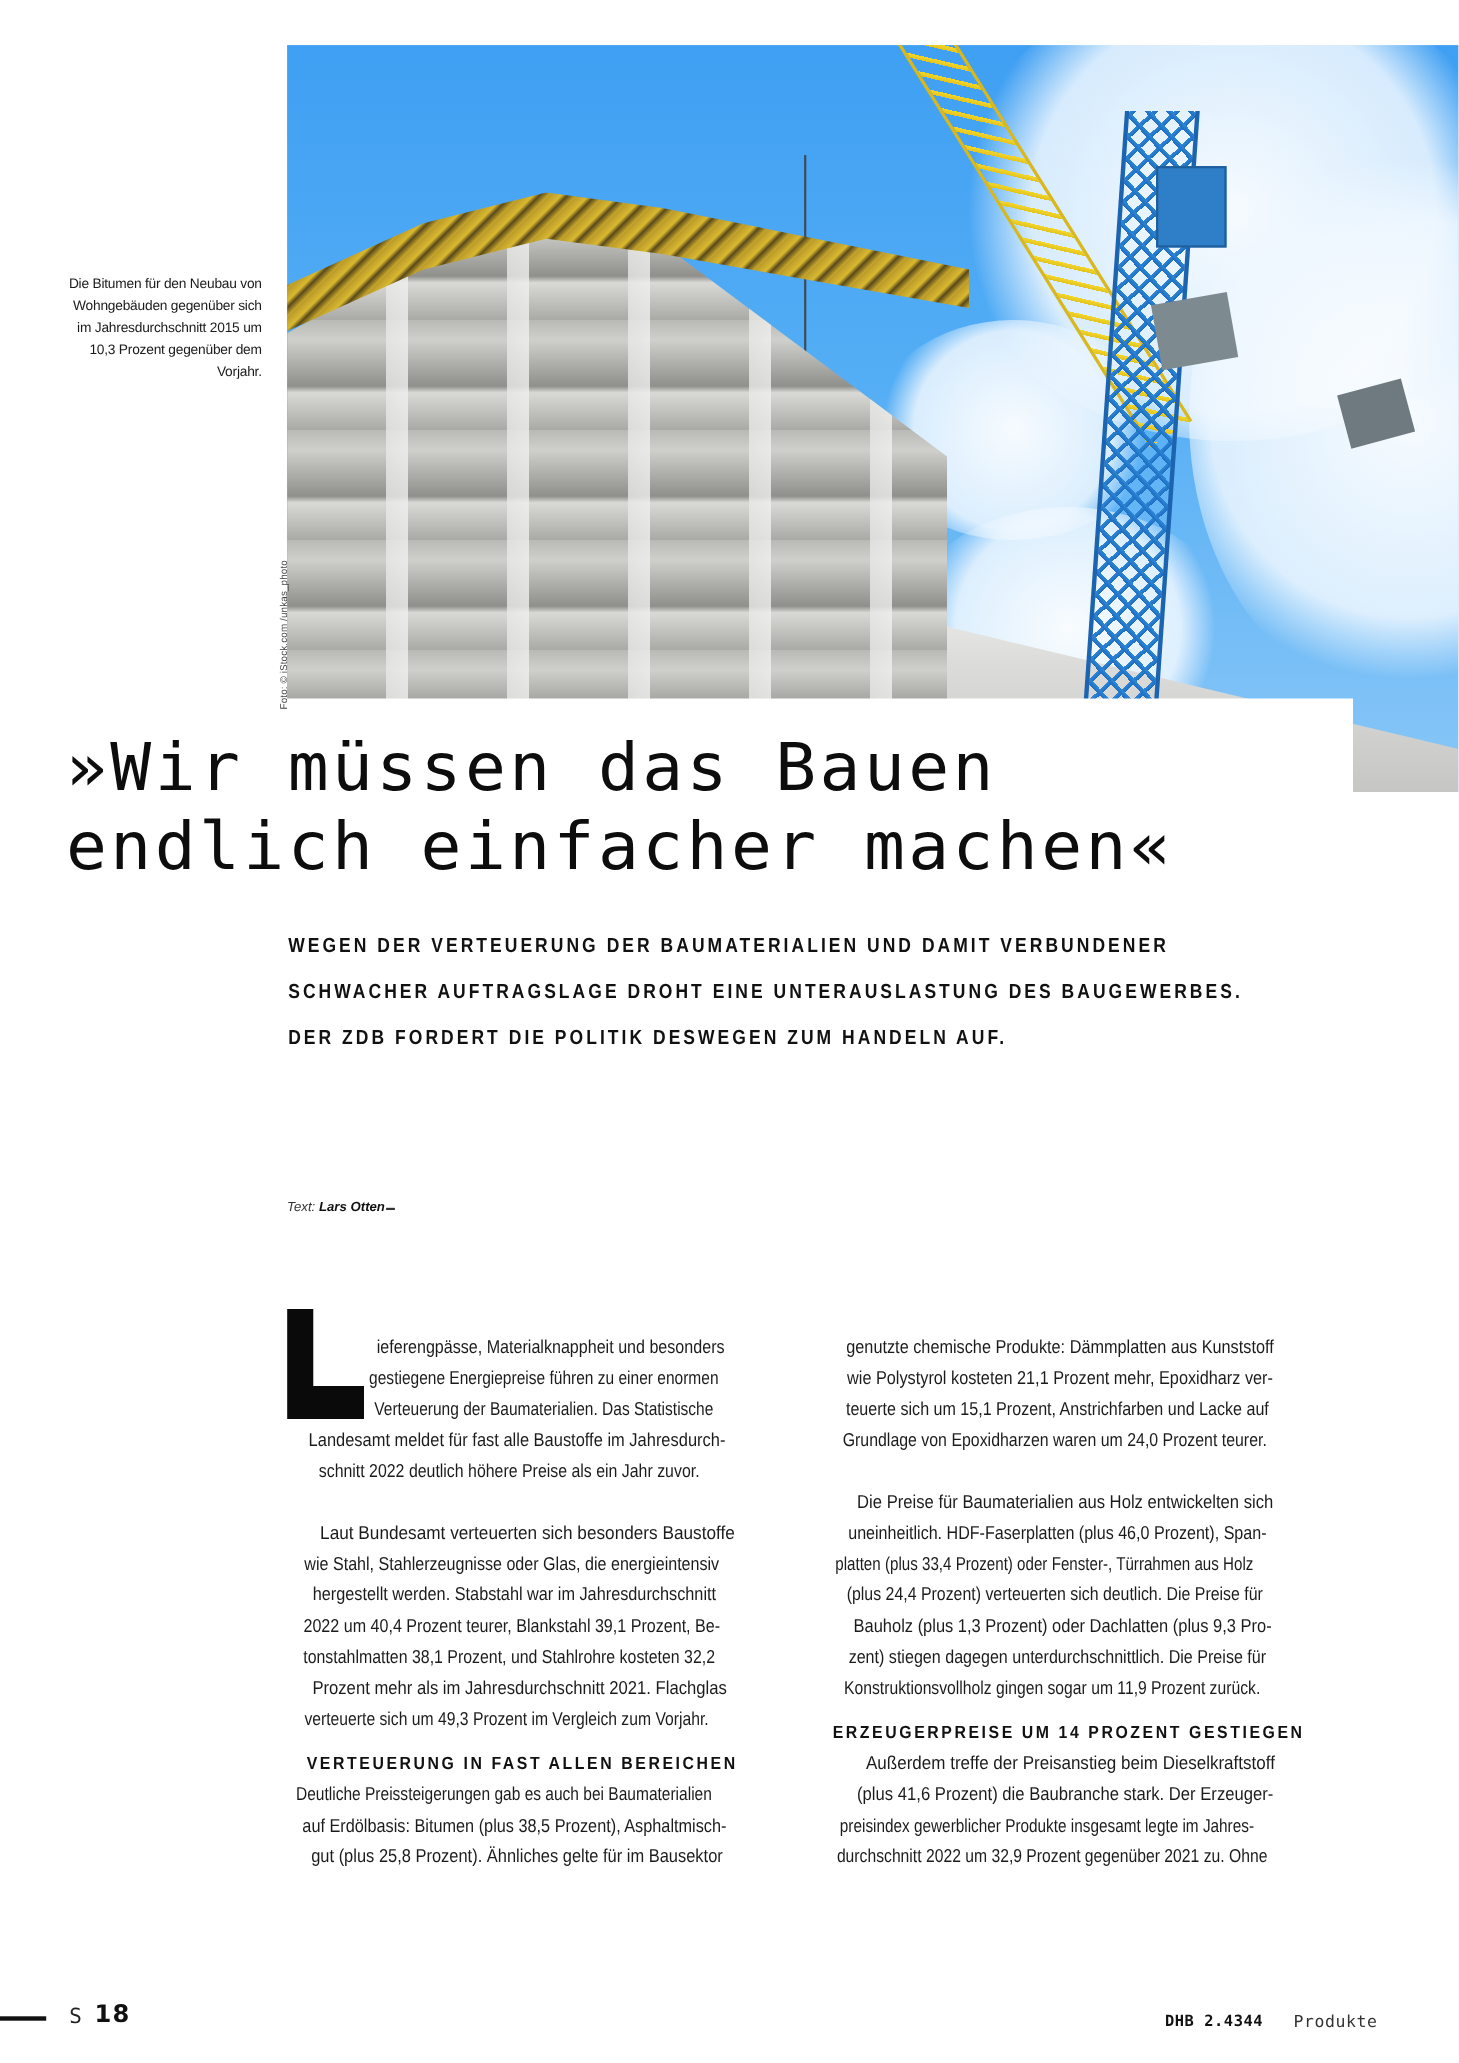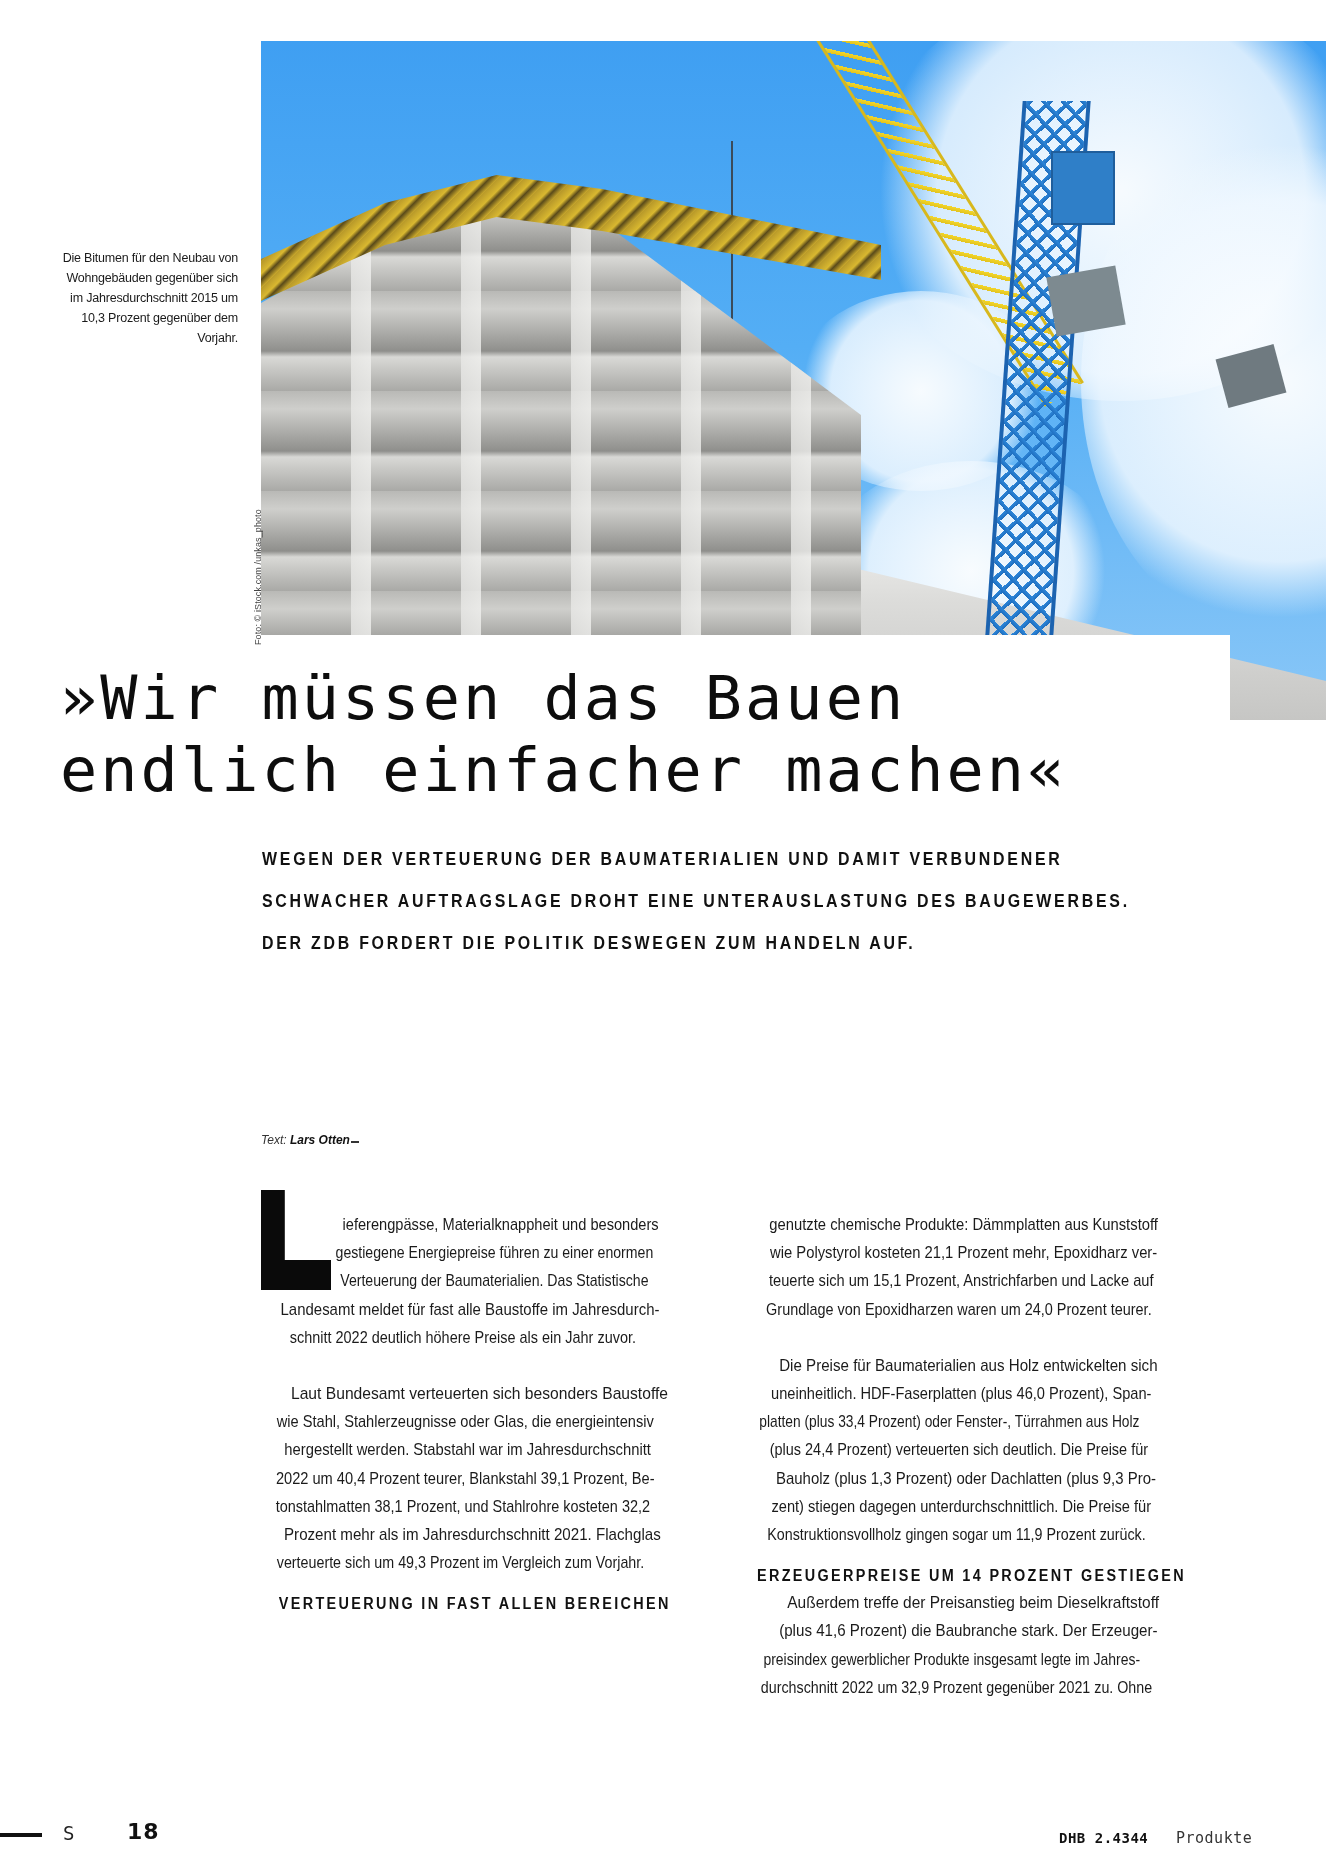--- a/index.html
+++ b/index.html
@@ -45,39 +45,39 @@
   .credit { position:absolute; left:253px; top:645px; transform-origin:left top; transform:rotate(-90deg); font-size:9px; color:#444; white-space:nowrap; letter-spacing:0.1px; }
 
   
   .headline { position:absolute; left:60px; top:662px; font-family:"DejaVu Sans Mono", monospace; font-size:60px; line-height:72px; font-weight:normal; color:#0d0d0d; letter-spacing:3px; white-space:nowrap; transform:scaleX(1.03); transform-origin:left top; }
   .headline div { display:block; }
 
   
   .lead { position:absolute; left:262px; top:838px; font-family:"Liberation Sans", sans-serif; font-weight:bold; font-size:18.5px; line-height:42px; letter-spacing:3.2px; color:#111; white-space:nowrap; transform:scaleX(0.86); transform-origin:left top; }
   .lead div { display:block; }
 
-  .byline { position:absolute; left:261px; top:1133px; font-size:12px; font-style:italic; color:#333;text-align:right; }
+  .byline { position:absolute; left:261px; top:1090px; font-size:12px; font-style:italic; color:#333;text-align:right; }
   .byline b { font-weight:bold; color:#111; }
 
   
   .col { position:absolute; font-family:"Liberation Sans", sans-serif; font-size:17px; line-height:28.2px; color:#1b1b1b;text-align:center; }
   .col-left { left:261px; top:1211px; width:475px; }
   .col-right { left:757px; top:1211px; width:475px; }
   .line { display:block; white-space:nowrap; transform-origin:left top; }
   .para { margin:0; }
   .gap { height:28px; }
   .subhead { font-weight:bold; letter-spacing:2.6px; font-size:16px; line-height:26px; color:#111; white-space:nowrap; margin-top:4px; transform:scaleX(0.9); transform-origin:left top; }
 
   .dropcap { position:absolute; left:261px; top:1190px; width:70px; height:100px; background:#0a0a0a;
     clip-path:polygon(0 0, 34% 0, 34% 70%, 100% 70%, 100% 100%, 0 100%); }
 
   
   .footer-bar { position:absolute; left:0; top:1833px; width:42px; height:4px; background:#111; }
   .page-s { position:absolute; left:63px; top:1822px; font-family:"DejaVu Sans Mono", monospace; font-size:19px; color:#222; }
-  .page-num { position:absolute; left:86px; top:1819px; font-family:"DejaVu Sans", sans-serif; font-weight:bold; font-size:22px; color:#111; letter-spacing:1px;margin-left:41px; }
+  .page-num { position:absolute; left:86px; top:1819px; font-family:"DejaVu Sans", sans-serif; font-weight:bold; font-size:22px; color:#111; letter-spacing:1px; }
   .footer-issue { position:absolute; left:1059px; top:1830px; font-family:"DejaVu Sans Mono", monospace; font-weight:bold; font-size:14px; color:#111; letter-spacing:0.5px; }
   .footer-section { position:absolute; left:1176px; top:1829px; font-family:"DejaVu Sans Mono", monospace; font-size:15px; color:#333; letter-spacing:0.5px; }
 </style>
 </head>
 <body>
 
 <div class="hero" role="img" aria-label="Rohbau eines Betongebäudes mit Schalung und blauem Baukran vor blauem Himmel">
   <div class="cloud" style="left:600px;top:-60px;width:520px;height:420px;"></div>
   <div class="cloud" style="left:820px;top:80px;width:400px;height:520px;"></div>
   <div class="cloud" style="left:530px;top:250px;width:260px;height:200px;"></div>
@@ -138,20 +138,25 @@
   <div class="para">
     <span class="line" style="transform:scaleX(0.92);">Laut Bundesamt verteuerten sich besonders Baustoffe</span>
     <span class="line" style="transform:scaleX(0.86);">wie Stahl, Stahlerzeugnisse oder Glas, die energieintensiv</span>
     <span class="line" style="transform:scaleX(0.87);">hergestellt werden. Stabstahl war im Jahresdurchschnitt</span>
     <span class="line" style="transform:scaleX(0.86);">2022 um 40,4 Prozent teurer, Blankstahl 39,1 Prozent, Be-</span>
     <span class="line" style="transform:scaleX(0.85);">tonstahlmatten 38,1 Prozent, und Stahlrohre kosteten 32,2</span>
     <span class="line" style="transform:scaleX(0.89);">Prozent mehr als im Jahresdurchschnitt 2021. Flachglas</span>
     <span class="line" style="transform:scaleX(0.84);">verteuerte sich um 49,3 Prozent im Vergleich zum Vorjahr.</span>
   </div>
   <div class="subhead" style="margin-top:14px;">VERTEUERUNG IN FAST ALLEN BEREICHEN</div>
+  <div class="para">
+    <span class="line" style="transform:scaleX(0.83);">Deutliche Preissteigerungen gab es auch bei Baumaterialien</span>
+    <span class="line" style="transform:scaleX(0.87);">auf Erdölbasis: Bitumen (plus 38,5 Prozent), Asphaltmisch-</span>
+    <span class="line" style="transform:scaleX(0.88);">gut (plus 25,8 Prozent). Ähnliches gelte für im Bausektor</span>
+  </div>
 </div>
 
 <div class="col col-right">
   <div class="para">
     <span class="line" style="transform:scaleX(0.87);">genutzte chemische Produkte: Dämmplatten aus Kunststoff</span>
     <span class="line" style="transform:scaleX(0.87);">wie Polystyrol kosteten 21,1 Prozent mehr, Epoxidharz ver-</span>
     <span class="line" style="transform:scaleX(0.86);">teuerte sich um 15,1 Prozent, Anstrichfarben und Lacke auf</span>
     <span class="line" style="transform:scaleX(0.85);">Grundlage von Epoxidharzen waren um 24,0 Prozent teurer.</span>
   </div>
   <div class="gap"></div>

